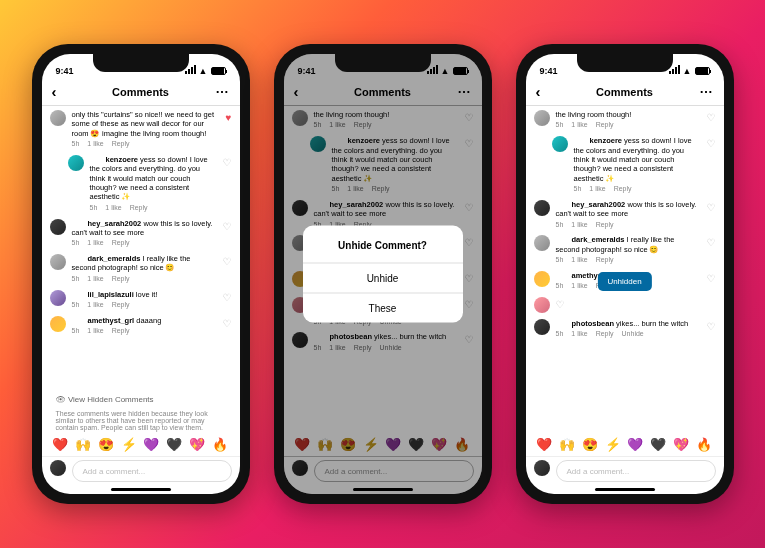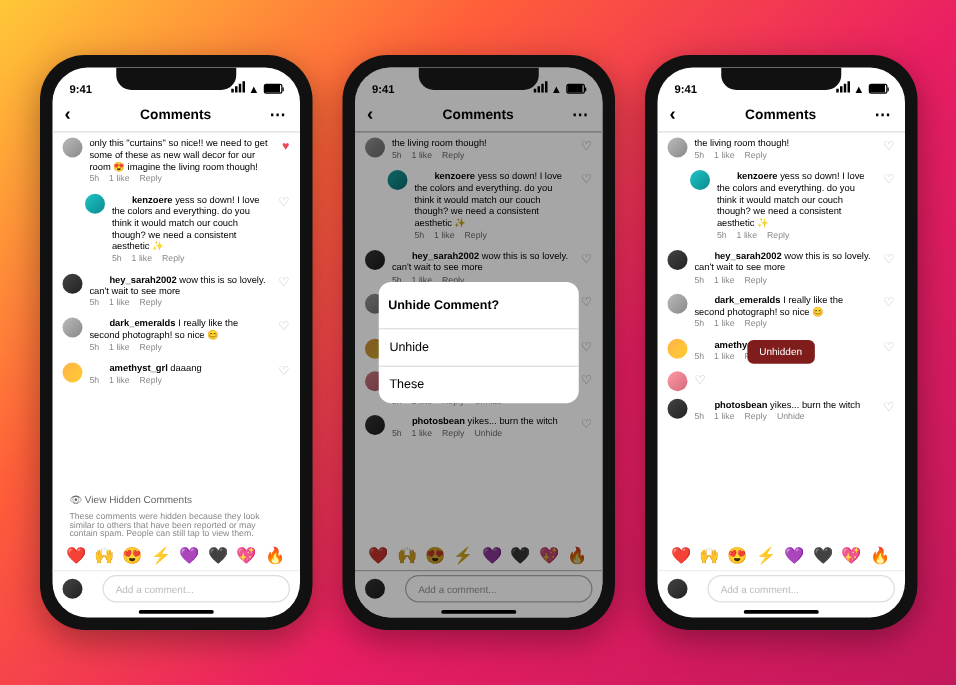--- a/index.html
+++ b/index.html
@@ -63,39 +63,39 @@
   .clike { color:#bbb; font-size:10px; flex-shrink:0; padding-top:2px; }
   .clike.filled { color:#ED4956; }
   .indented { margin-left: 18px; }
   .hidden-note { display:flex; gap:6px; align-items:flex-start; color:#888; font-size:7px; margin:6px 4px 0 4px; }
   .hidden-link { font-size:8px; color:#666; margin-left:4px; margin-top:4px; }
   .emojibar {
     display:flex; justify-content:space-around; align-items:center;
     padding: 4px 8px; font-size:13px;
   }
   .inputrow {
-    display:flex; align-items:center; gap:16px;
+    display:flex; gap:6px;
     padding: 3px 8px 2px; border-top:0.5px solid #eee;
   }
   .inputbox {
     flex:1; border:1px solid #ddd; border-radius:14px; height:22px;
     display:flex; align-items:center; padding:0 10px; color:#bbb; font-size:8px;
   }
   .homebar { height:3px; width:60px; background:#000; border-radius:3px; margin:4px auto 3px; }
   .overlay { position:absolute; inset:0; background:rgba(0,0,0,0.35); z-index:3; }
   .dialog {
     position:absolute; left:50%; top:50%; transform:translate(-50%,-50%);
     width:160px; background:#fff; border-radius:10px; z-index:4;
-    font-size:10px; overflow:hidden;
+    font-size:10px; text-align:center; overflow:hidden;
   }
   .dialog .dt { padding:14px 8px 12px; font-weight:600; font-size:10px; }
   .dialog .db { border-top:0.5px solid #ddd; padding:9px; }
   .toast {
     position:absolute; left:50%; transform:translateX(-50%);
-    top:218px; background:#7f1d1d; color:#fff; font-size:8px;
+    top:218px; background:#0369a1; color:#fff; font-size:8px;
     padding:5px 10px; border-radius:5px; z-index:4;
   }
   .dimmed .statusbar, .dimmed .header, .dimmed .feed, .dimmed .emojibar, .dimmed .inputrow, .dimmed .homebar { filter: brightness(0.78); }
 </style>
 </head>
 <body>
 
 <div class="phone">
   <div class="screen">
     <div class="notch"></div>
@@ -141,20 +141,28 @@
         </div>
         <div class="comment">
           <div class="avatar av-grey"></div>
           <div class="cbody">
             <div><b>dark_emeralds</b> I really like the second photograph! so nice 😊</div>
             <div class="meta"><span>5h</span><span>1 like</span><span>Reply</span></div>
           </div>
           <div class="clike">♡</div>
         </div>
         <div class="comment">
+          <div class="avatar av-purple"></div>
+          <div class="cbody">
+            <div><b>lil_lapislazuli</b> love it!</div>
+            <div class="meta"><span>5h</span><span>1 like</span><span>Reply</span></div>
+          </div>
+          <div class="clike">♡</div>
+        </div>
+        <div class="comment">
           <div class="avatar av-sun"></div>
           <div class="cbody">
             <div><b>amethyst_grl</b> daaang</div>
             <div class="meta"><span>5h</span><span>1 like</span><span>Reply</span></div>
           </div>
           <div class="clike">♡</div>
         </div>
       </div>
     <div style="padding:0 10px 2px;">
       <div class="hidden-link">👁 <span>View Hidden Comments</span></div>

